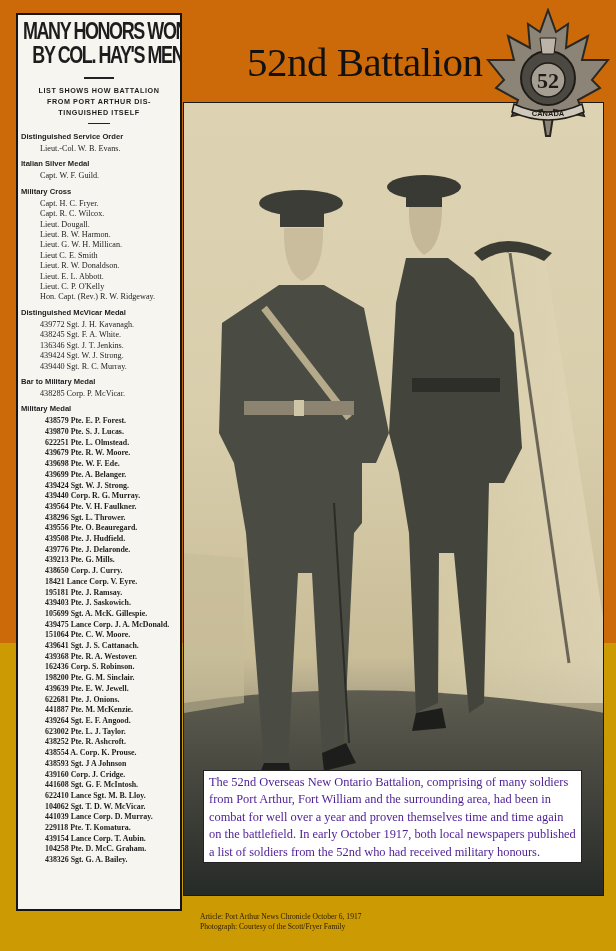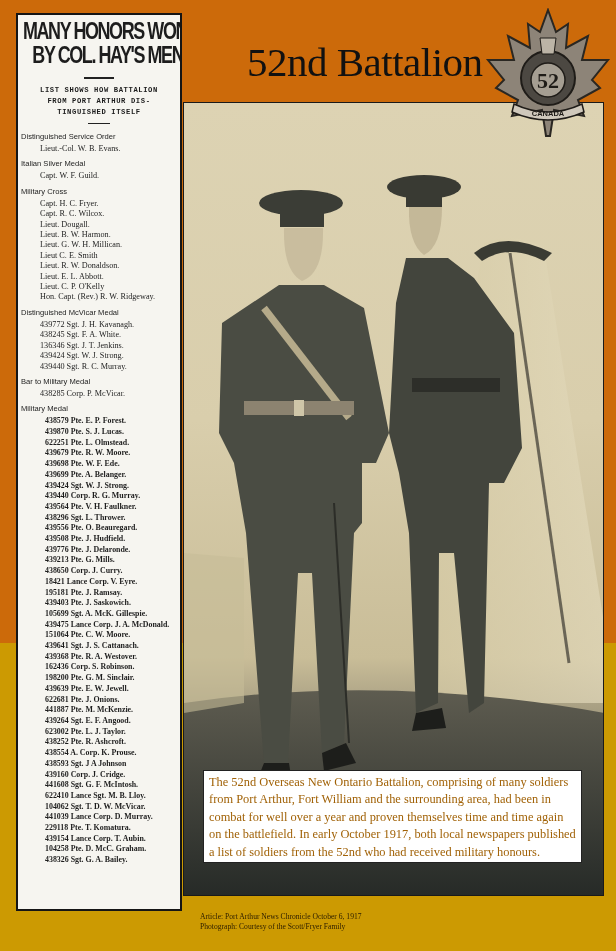--- a/index.html
+++ b/index.html
@@ -16,30 +16,30 @@
     .headline {
       font-family:"Liberation Sans", sans-serif; font-weight:bold;
       font-size:23px; line-height:24px; letter-spacing:-1.8px;
       transform:scaleX(0.78); transform-origin:left top;
       width:210px; margin:4px 0 0 5px; white-space:nowrap;
     }
     .headline .l2 { padding-left:12px; }
     .rule { width:30px; height:2px; background:#222; margin:10px auto 6px auto; }
     .rule.short { width:22px; height:1px; margin:5px auto 8px auto; }
     .subhead {
-      font-family:Liberation Mono, monospace; font-weight:bold;
+      font-family:Liberation Sans, sans-serif; font-weight:bold;
       font-size:7.2px; line-height:11px; text-align:center; letter-spacing:0.6px;
       padding:0 2px;
     }
     .intro {
       font-size:8.3px; line-height:10.6px; text-align:justify; padding:0 3px 0 5px;
       text-indent:10px; margin-top:4px;
     }
     .sec {
-      font-family:"Liberation Sans", sans-serif; font-weight:normal;
+      font-family:"Liberation Sans", sans-serif; font-weight:bold;
       font-size:7.6px; margin:5px 0 3px 3px;
     }
     .entry { font-size:8.2px; line-height:10.4px; padding-left:22px; white-space:nowrap; }
     .mm .entry { padding-left:27px; font-weight:bold; font-size:7.9px; line-height:10.7px; }
     .mm2 .entry { }
 
     .title {
       position:absolute; left:199px; top:38px; font-family:"Liberation Serif", serif;
       font-size:41px; color:#111; letter-spacing:-0.5px; line-height:48px;margin-left:48px;
     }
@@ -47,21 +47,21 @@
       position:absolute; left:183px; top:102px; width:421px; height:794px;
       border:1px solid #1a1a1a; box-sizing:border-box; overflow:hidden;
       background: linear-gradient(to bottom, #ddd3b3 0%, #d9ceac 40%, #c9bd98 70%, #6d6a5d 88%, #2e312d 100%);
     }
     .photo svg { position:absolute; left:0; top:0; }
     .badge { position:absolute; left:484px; top:8px; width:128px; height:132px; }
     .caption {
       position:absolute; left:203px; top:770px; width:379px; height:93px;
       background:#fff; border:1px solid #222; box-sizing:border-box;
       font-family:"Liberation Serif", serif; font-size:12.4px; line-height:17.4px;
-      color:#a16207; padding:3px 4px 0 5px;
+      color:#4c1d95; padding:3px 4px 0 5px;
     }
     .credits {
       position:absolute; left:200px; top:912px; font-family:"Liberation Serif", serif;
       font-size:7.6px; line-height:10px; color:#2a1c00;
     }
   </style>
 </head>
 <body>
 
 <div class="clipping">

